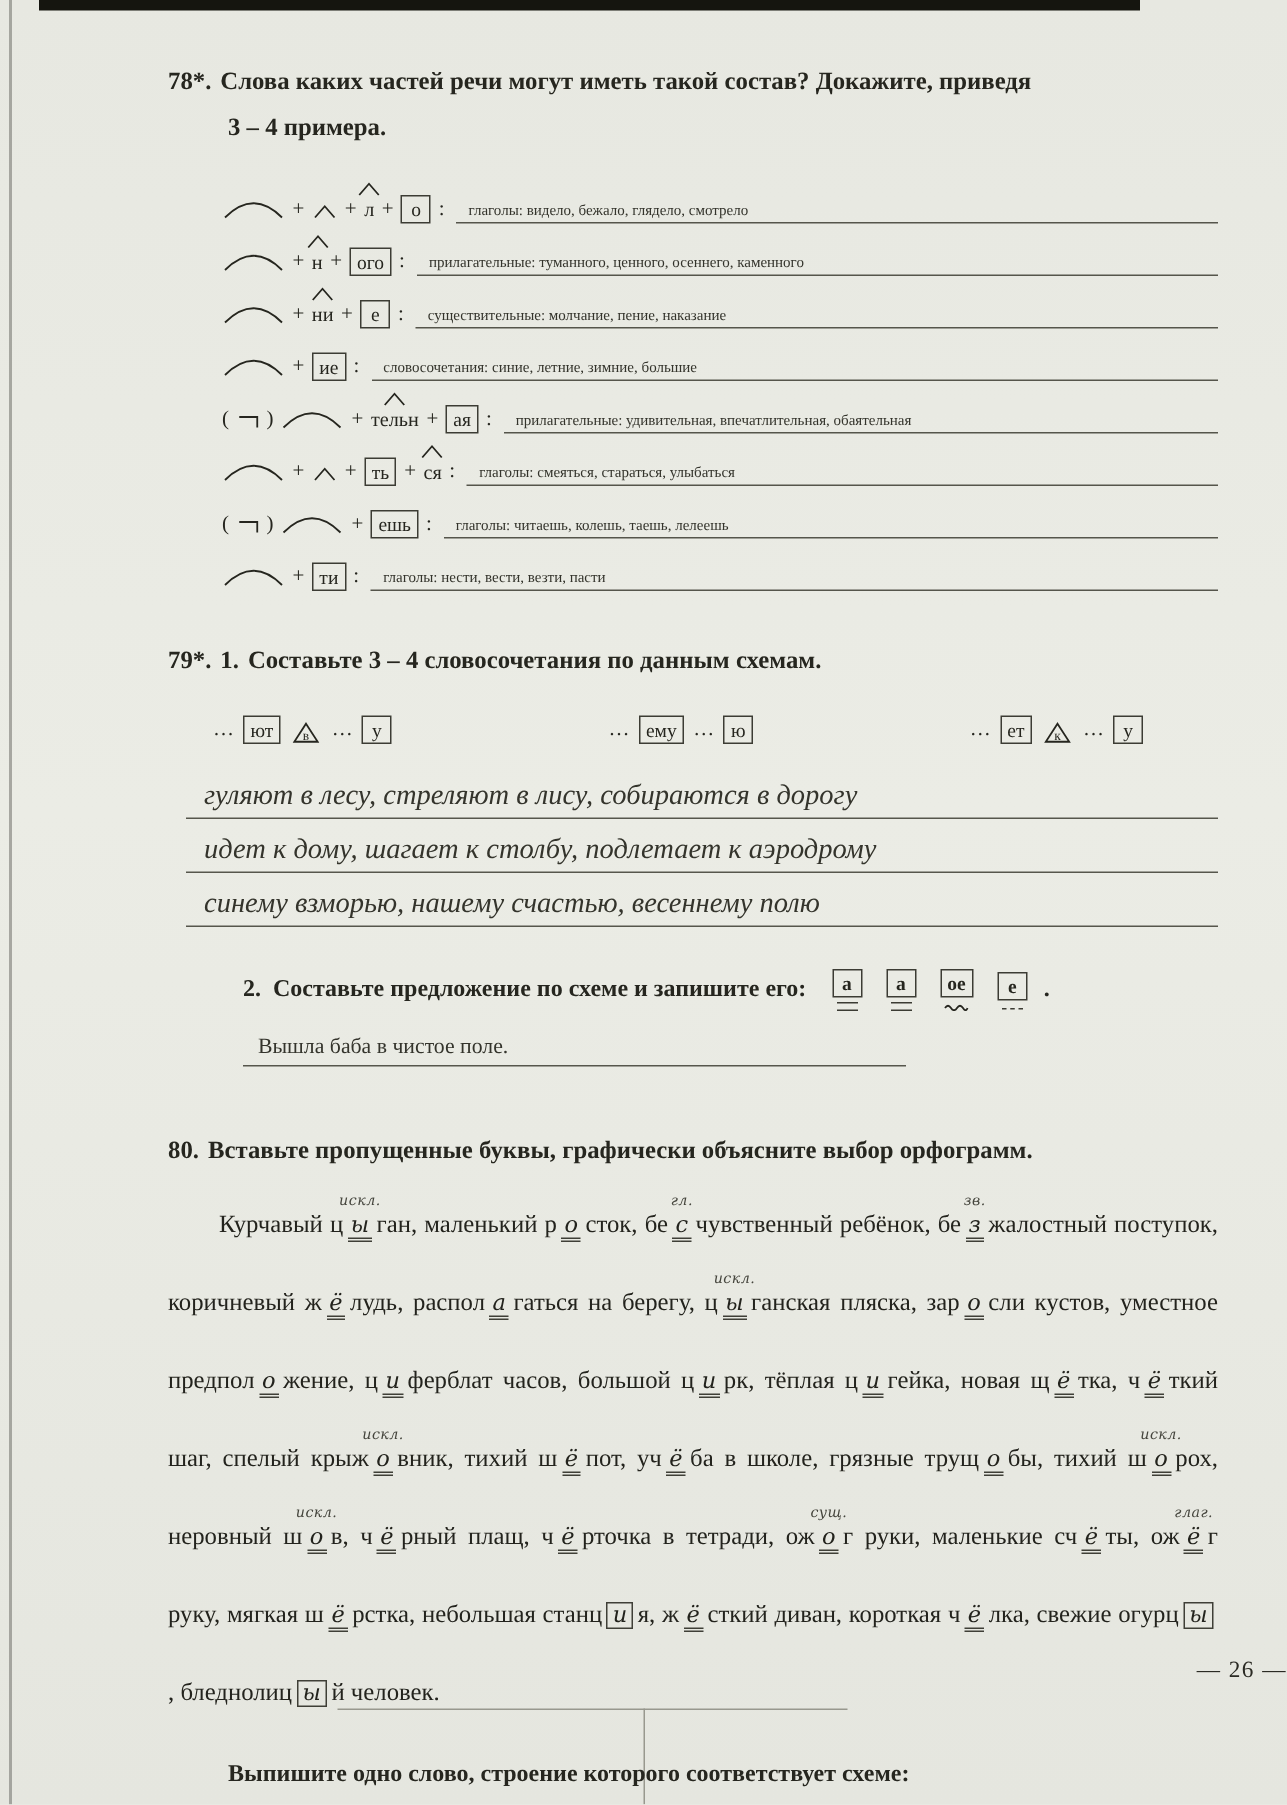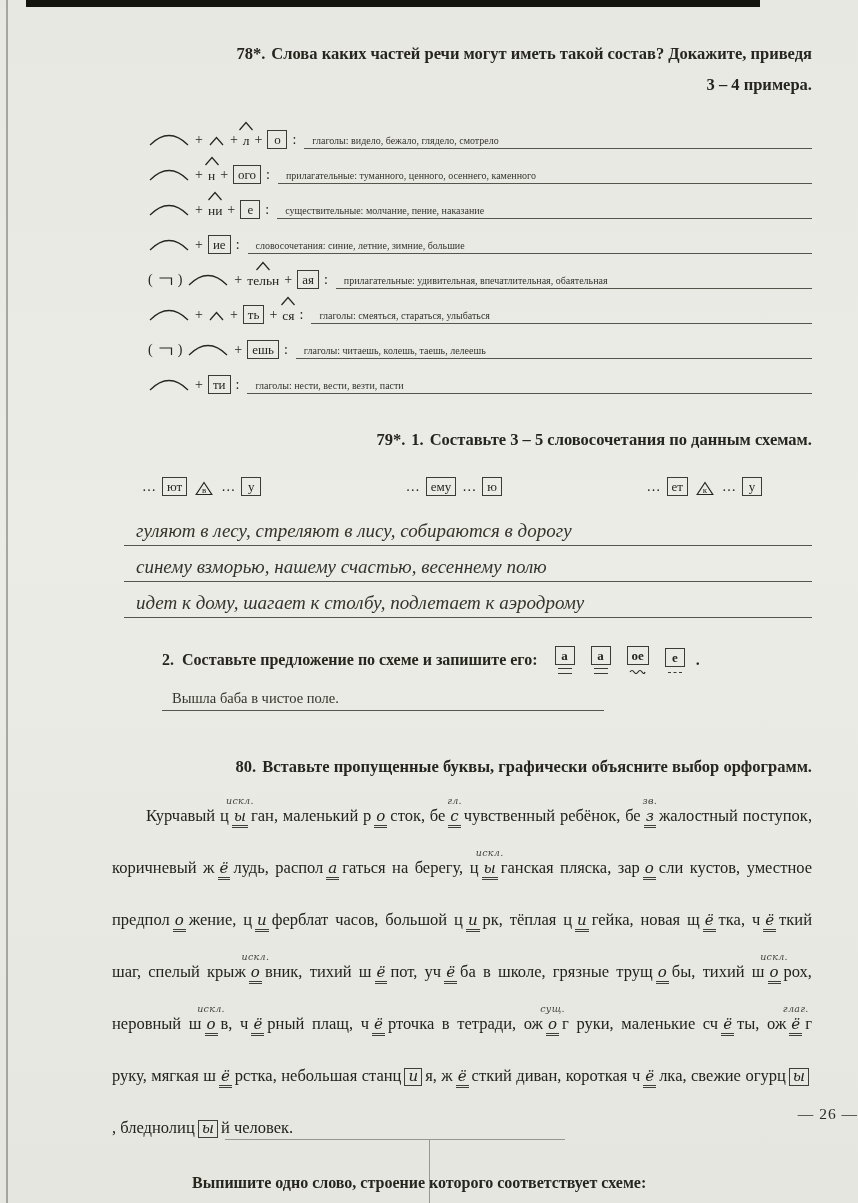--- a/index.html
+++ b/index.html
@@ -7,21 +7,21 @@
         background:linear-gradient(180deg,#e7e8e1 0%,#ebece5 45%,#e5e6df 100%);
         font-family:"Liberation Serif","DejaVu Serif",serif;color:#26261f;}
   
   .art-top{position:absolute;top:0;left:26px;width:734px;height:7px;background:#15150f;}
   .art-left{position:absolute;top:0;left:6px;width:2px;height:1203px;background:#70706a;opacity:.55;}
   .art-h{position:absolute;top:1139px;left:225px;width:340px;height:1px;background:#98988e;}
   .art-v{position:absolute;top:1139px;left:429px;width:1px;height:64px;background:#98988e;}
 
   .content{position:absolute;left:112px;top:38px;width:700px;}
 
-  .task-head{font-size:16.5px;font-weight:bold;line-height:31px;padding-left:40px;text-indent:-40px;text-align:right;}
+  .task-head{font-size:16.5px;font-weight:bold;line-height:31px;padding-left:40px;text-indent:-40px;}
   .task-head .tnum{padding-right:6px;}
 
   
   .parts{display:inline-flex;align-items:flex-end;column-gap:5px;text-indent:0;}
   .sym{display:inline-block;line-height:0;padding-bottom:3px;text-indent:0;}
   .sym-txt{font-size:14px;line-height:18px;text-indent:0;}
   .mbox{display:inline-block;border:1.2px solid #3c3c34;font-size:13px;line-height:15px;
         padding:1px 4px;min-width:10px;text-align:center;text-indent:0;background:transparent;}
   .sfxt{position:relative;display:inline-block;text-indent:0;}
   .sfxt .ct{position:absolute;top:-10px;left:50%;transform:translateX(-50%);line-height:0;}
@@ -56,21 +56,21 @@
   .par{margin-top:10px;font-size:16.5px;line-height:33px;text-align:justify;
        text-indent:34px;color:#23231d;}
   .ins{position:relative;display:inline-block;text-indent:0;font-family:"DejaVu Serif",serif;
        font-style:italic;padding:0 2px;margin:16px 1px;line-height:1;}
   .ins-letter{display:inline-block;border-bottom:3px double #3f3f37;padding:0 2px 1px;font-size:15px;}
   .ins-box .ins-letter{border:1px solid #3f3f37;padding:0 3px 1px;}
   .note{position:absolute;left:50%;transform:translateX(-50%);top:-12px;font-size:9.5px;
         font-style:italic;color:#45453d;white-space:nowrap;letter-spacing:.3px;}
 
   
-  .final-prompt{margin:20px 0 0 80px;font-weight:bold;font-size:16px;}
+  .final-prompt{margin:20px 0 0 40px;font-weight:bold;font-size:16px;}
   .final-row{margin:32px 0 0 66px;display:flex;align-items:flex-end;}
   #final-parts{display:inline-flex;align-items:flex-end;column-gap:4px;font-size:14px;}
   .final-ans{width:318px;border-bottom:1.5px solid #3f3f37;margin-left:12px;
              font-family:"DejaVu Sans",sans-serif;font-style:italic;font-size:15px;
              letter-spacing:3.5px;color:#3c3c34;padding:0 0 3px 8px;white-space:nowrap;}
 
   .pagenum{position:absolute;top:1105px;left:0;width:100%;text-align:right;
            font-size:15.5px;letter-spacing:1px;color:#2b2b24;}
 </style>
 </head>
@@ -214,21 +214,21 @@
               <span class="mbox">ти</span>
               <span class="sym-txt">:</span>
             </span>
             <span class="ans">глаголы: нести, вести, везти, пасти</span>
           </div>
         </div>
     </section>
 
     <section class="ex79">
       <div class="task-head">
-        <span class="tnum">79*.</span><span class="tnum">1.</span><span>Составьте 3 – 5 словосочетания по данным схемам.</span>
+        <span class="tnum">79*.</span><span class="tnum">1.</span><span>Составьте 3 – 4 словосочетания по данным схемам.</span>
       </div>
       <div id="ex79-groups">
           <span class="group">
             <span class="sym-txt">…</span>
             <span class="mbox">ют</span>
             <span class="tri"><svg width="18" height="15" viewBox="0 0 18 15">
                 <path d="M9 1.5 L16.8 13.5 L1.2 13.5 Z" fill="none" stroke="currentColor" stroke-width="1.2"></path>
                 <text x="9" y="12" text-anchor="middle" font-size="9" fill="currentColor">в</text>
               </svg></span>
             <span class="sym-txt">…</span>
@@ -246,22 +246,22 @@
             <span class="tri"><svg width="18" height="15" viewBox="0 0 18 15">
                 <path d="M9 1.5 L16.8 13.5 L1.2 13.5 Z" fill="none" stroke="currentColor" stroke-width="1.2"></path>
                 <text x="9" y="12" text-anchor="middle" font-size="9" fill="currentColor">к</text>
               </svg></span>
             <span class="sym-txt">…</span>
             <span class="mbox">у</span>
           </span>
         </div>
       <div id="ex79-answers">
           <div class="ansline">гуляют в лесу, стреляют в лису, собираются в дорогу</div>
+          <div class="ansline">идет к дому, шагает к столбу, подлетает к аэродрому</div>
           <div class="ansline">синему взморью, нашему счастью, весеннему полю</div>
-          <div class="ansline">идет к дому, шагает к столбу, подлетает к аэродрому</div>
         </div>
 
       <div class="p2-row">
         <span>2.</span>
         <span>Составьте предложение по схеме и запишите его:</span>
         <span id="p2-boxes">
             <span class="boxwrap">
               <span class="mbox">а</span>
               <span class="mark mark-double"></span>
             </span>

